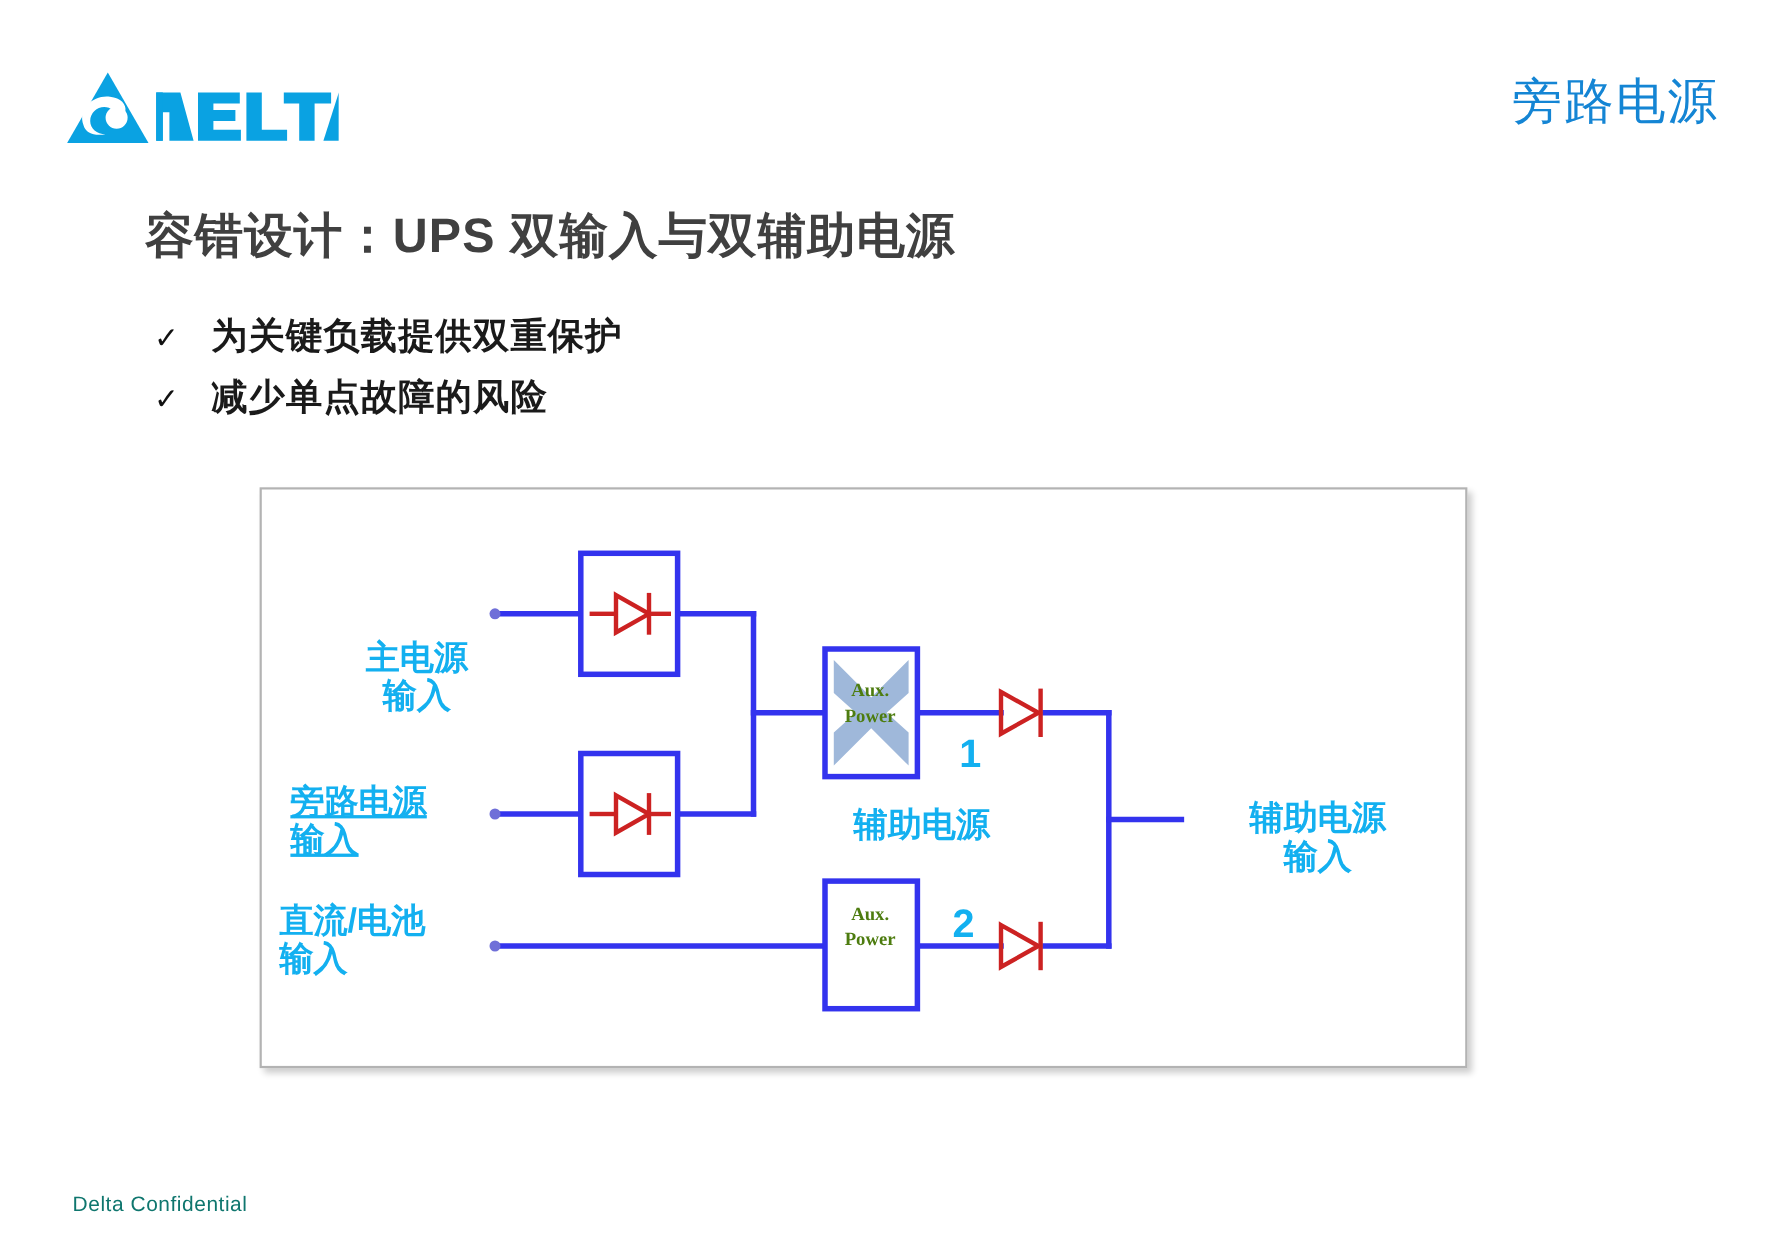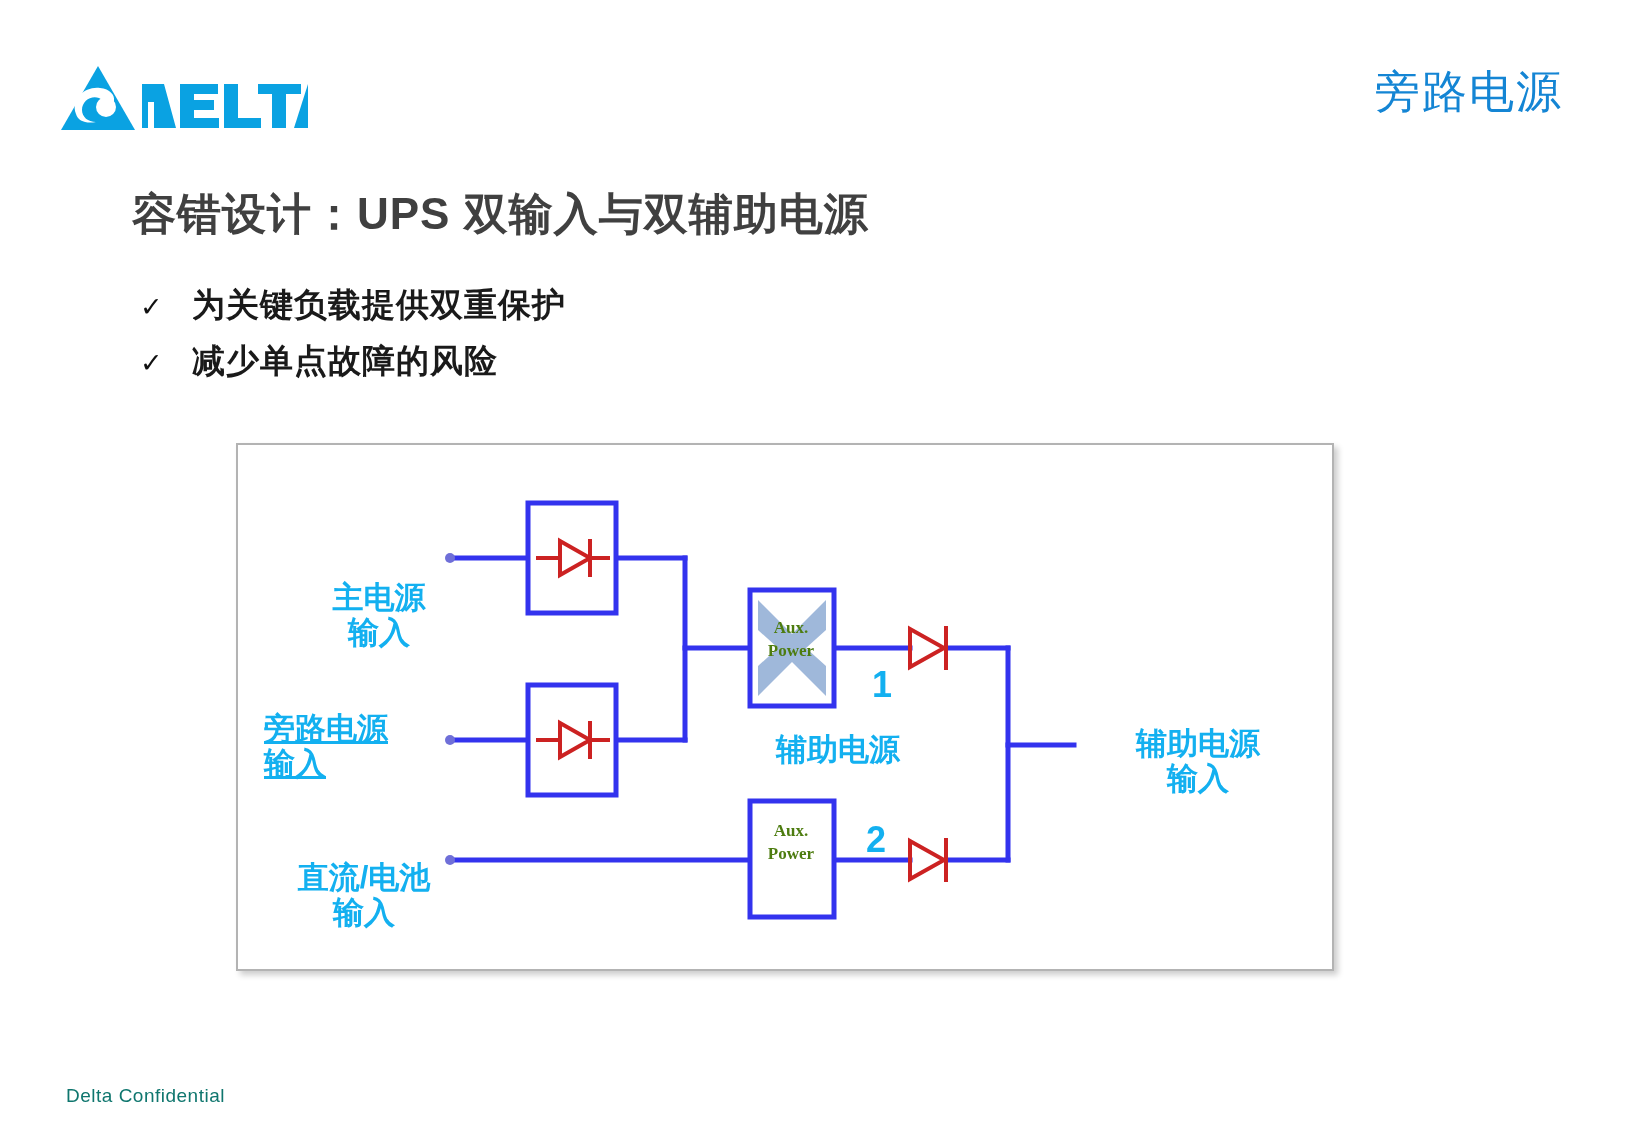--- a/index.html
+++ b/index.html
@@ -84,21 +84,21 @@
   
   .dlabel {
     position: absolute;
     color: #13b0f0;
     font-weight: bold;
     line-height: 1.12;
     white-space: pre-line;
   }
   #label-main      { left: 46px;  top: 96px;  width: 190px; text-align: center; font-size: 31px; margin-top: 40px; }
   #label-bypass    { left: 26px;  top: 267px; width: 210px; text-align: left; font-size: 31px; text-decoration: underline; }
-  #label-dc        { left: 16px;  top: 375px; width: 220px; text-align: center; font-size: 31px; margin-top: 41px; }
+  #label-dc        { left: 16px;  top: 375px; width: 220px; font-size: 31px; }
   #label-annot     { left: 578px; top: 44px;  width: 500px; font-size: 32px; line-height: 1.25; }
   #label-auxmid    { left: 490px; top: 288px; width: 220px; text-align: center; font-size: 31px; }
   #label-output    { left: 830px; top: 282px; width: 260px; text-align: center; font-size: 31px; }
   #label-num1      { left: 634px; top: 220px; font-size: 36px; font-weight: bold; }
   #label-num2      { left: 628px; top: 375px; font-size: 36px; font-weight: bold; }
 
   .auxtext {
     position: absolute;
     font-family: "Liberation Serif", "DejaVu Serif", serif;
     font-weight: bold;

